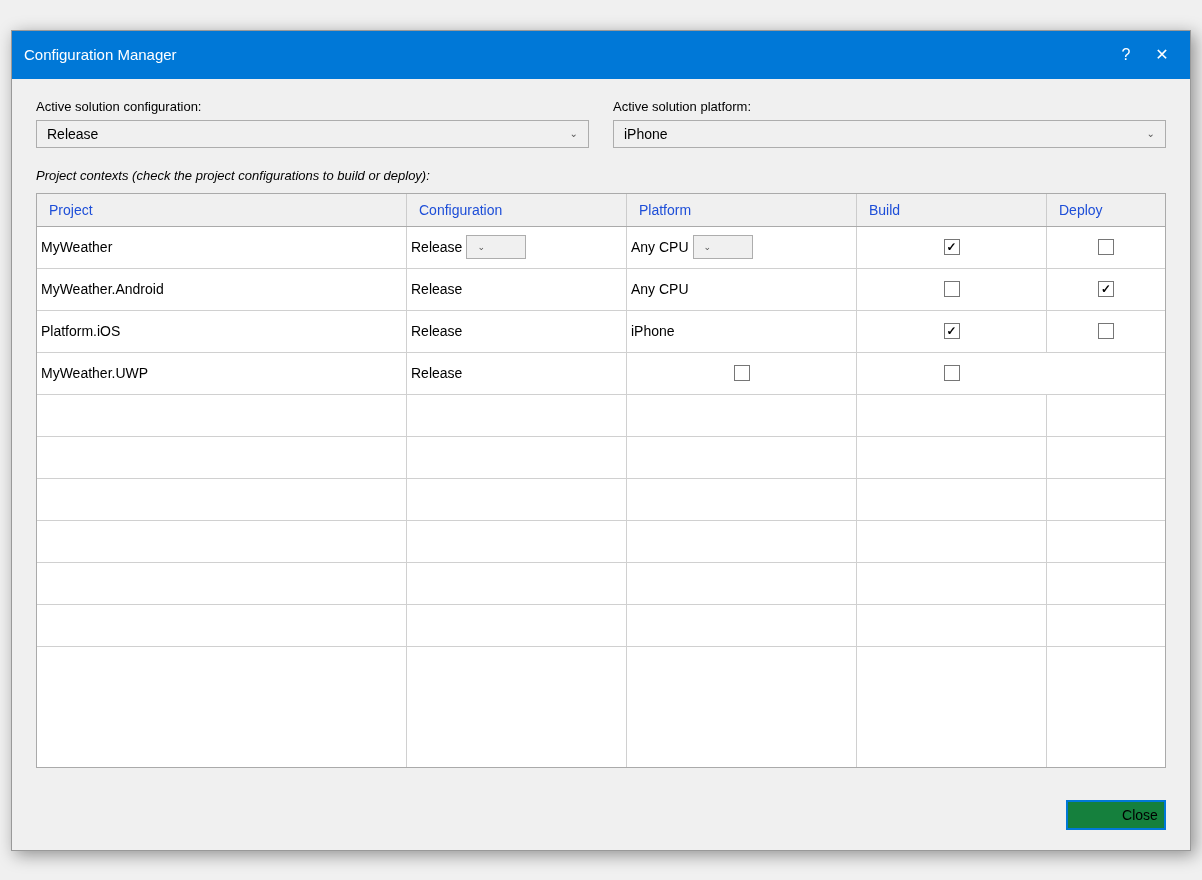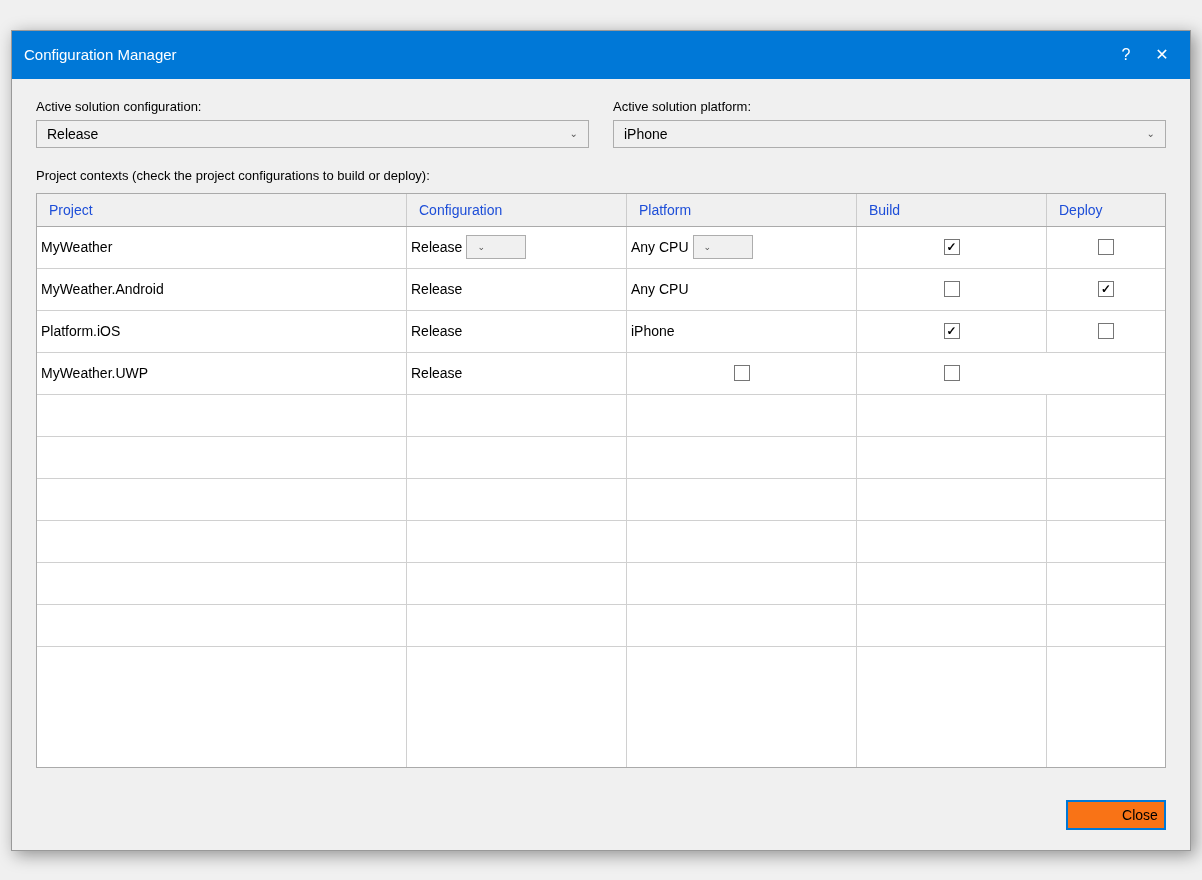--- a/index.html
+++ b/index.html
@@ -95,20 +95,21 @@
     }
 
     .dropdown-arrow {
       font-size: 10px;
       color: #555;
     }
 
     .project-contexts-label {
       font-size: 13px;
       margin-bottom: 10px;
+      font-style: italic;
     }
 
     .grid-container {
       border: 1px solid #aaa;
       background: white;
     }
 
     .grid-header {
       display: grid;
       grid-template-columns: 370px 220px 230px 190px 1fr;
@@ -212,21 +213,21 @@
 
     .dialog-footer {
       padding: 12px 24px 20px;
       display: flex;
       justify-content: flex-end;
     }
 
     .btn-close {
       width: 100px;
       height: 30px;
-      background: #f97316;
+      background: #15803d;
       border: 2px solid #0078d7;
       cursor: pointer;
       font-size: 14px;
       color: #000;
       padding-left: 48px;
     }
 
     .grid-empty-rows {
       display: flex;
       flex-direction: column;

